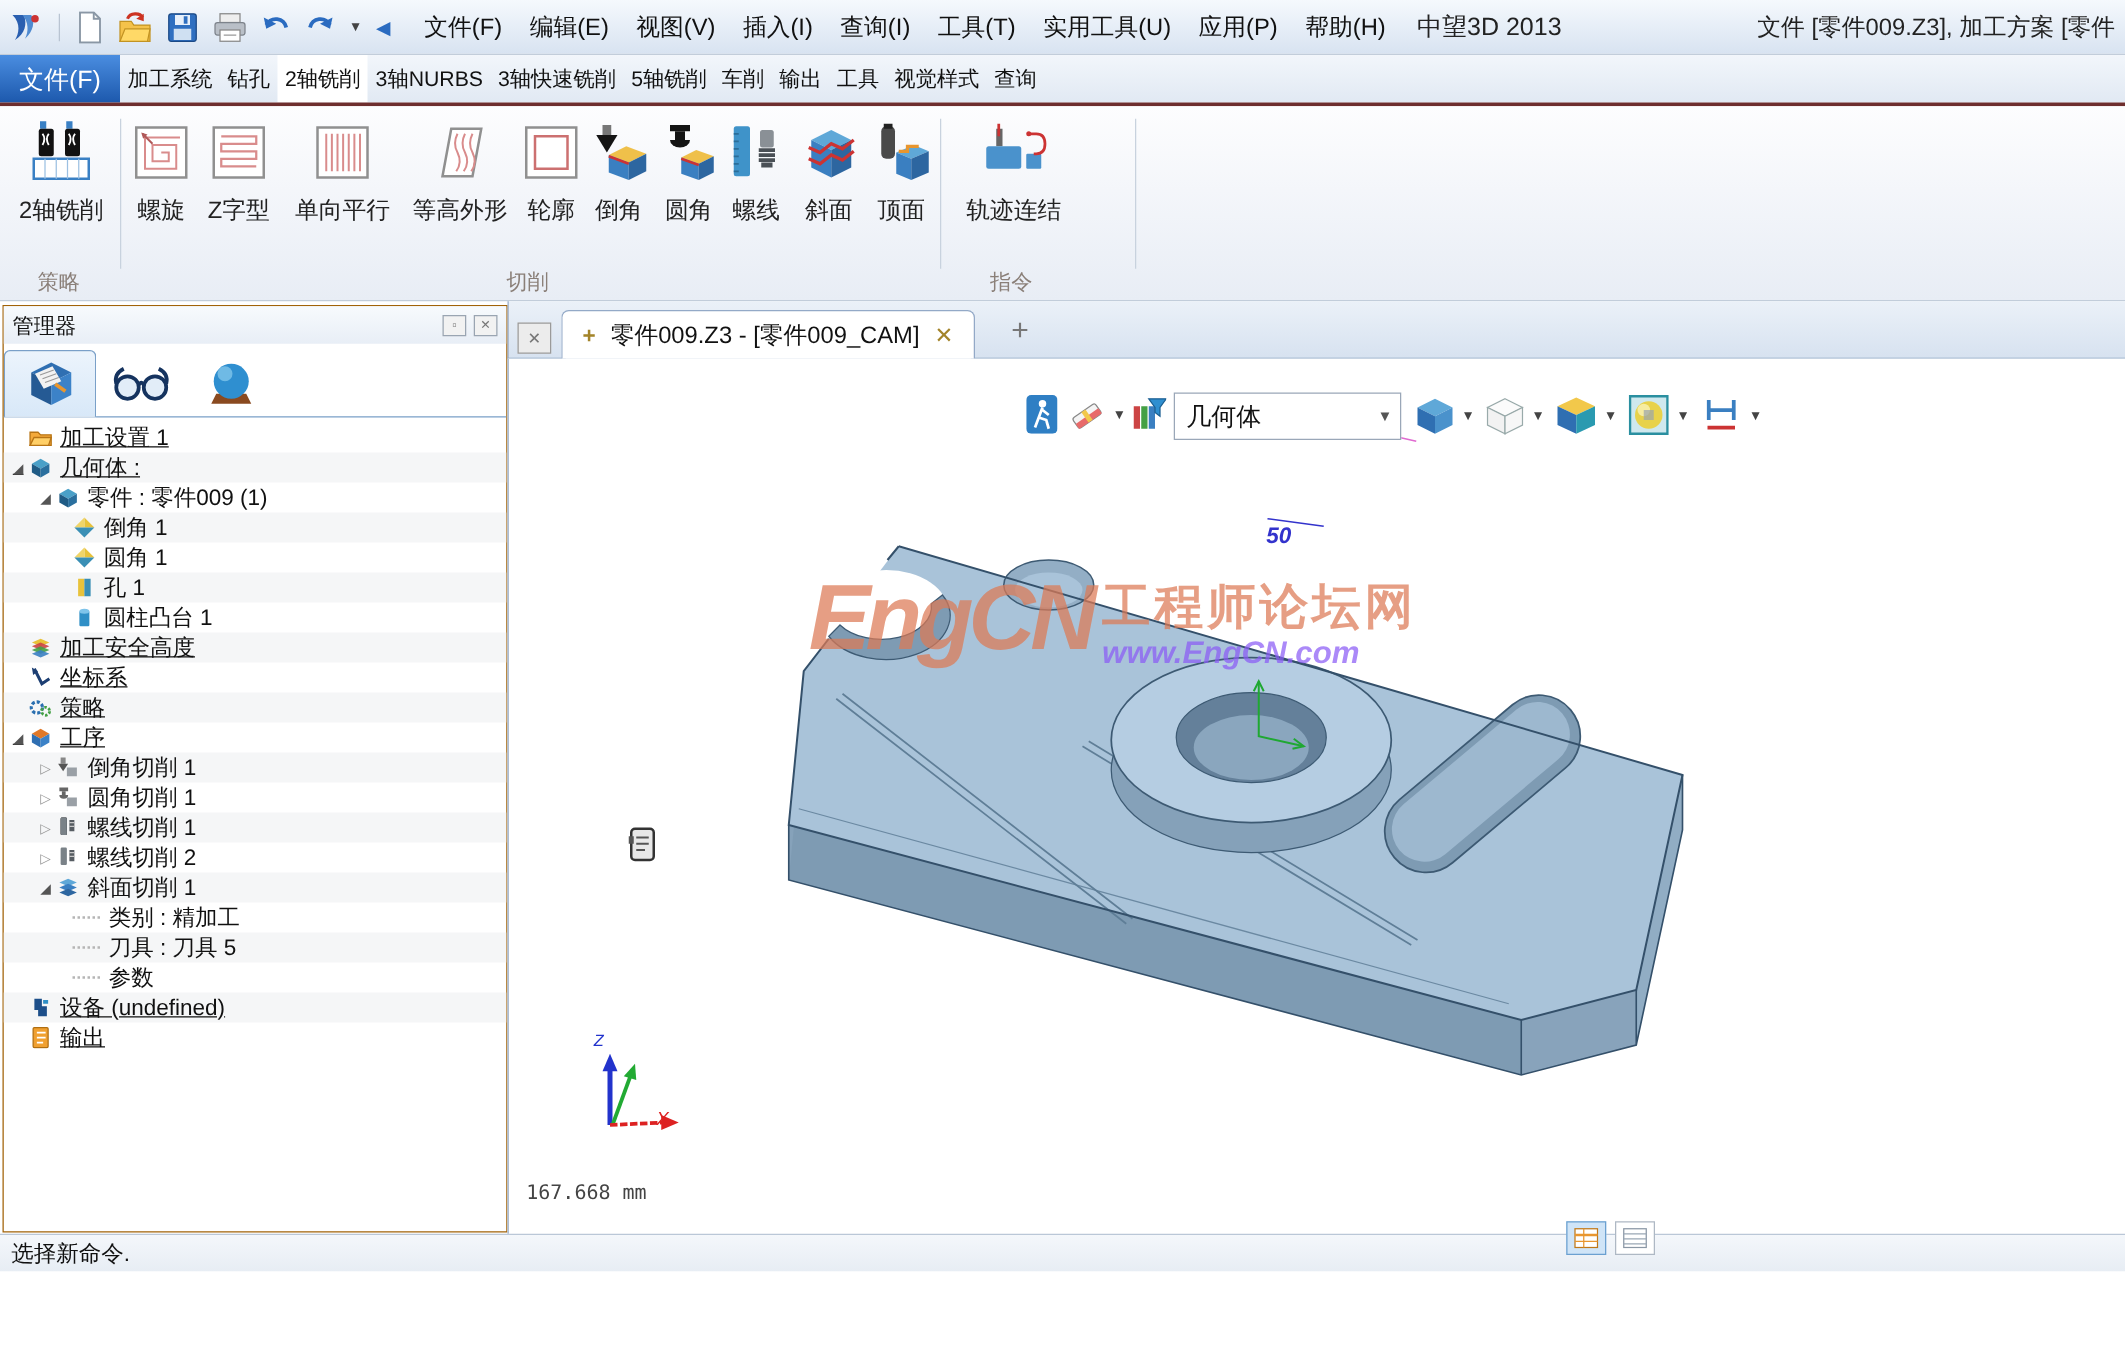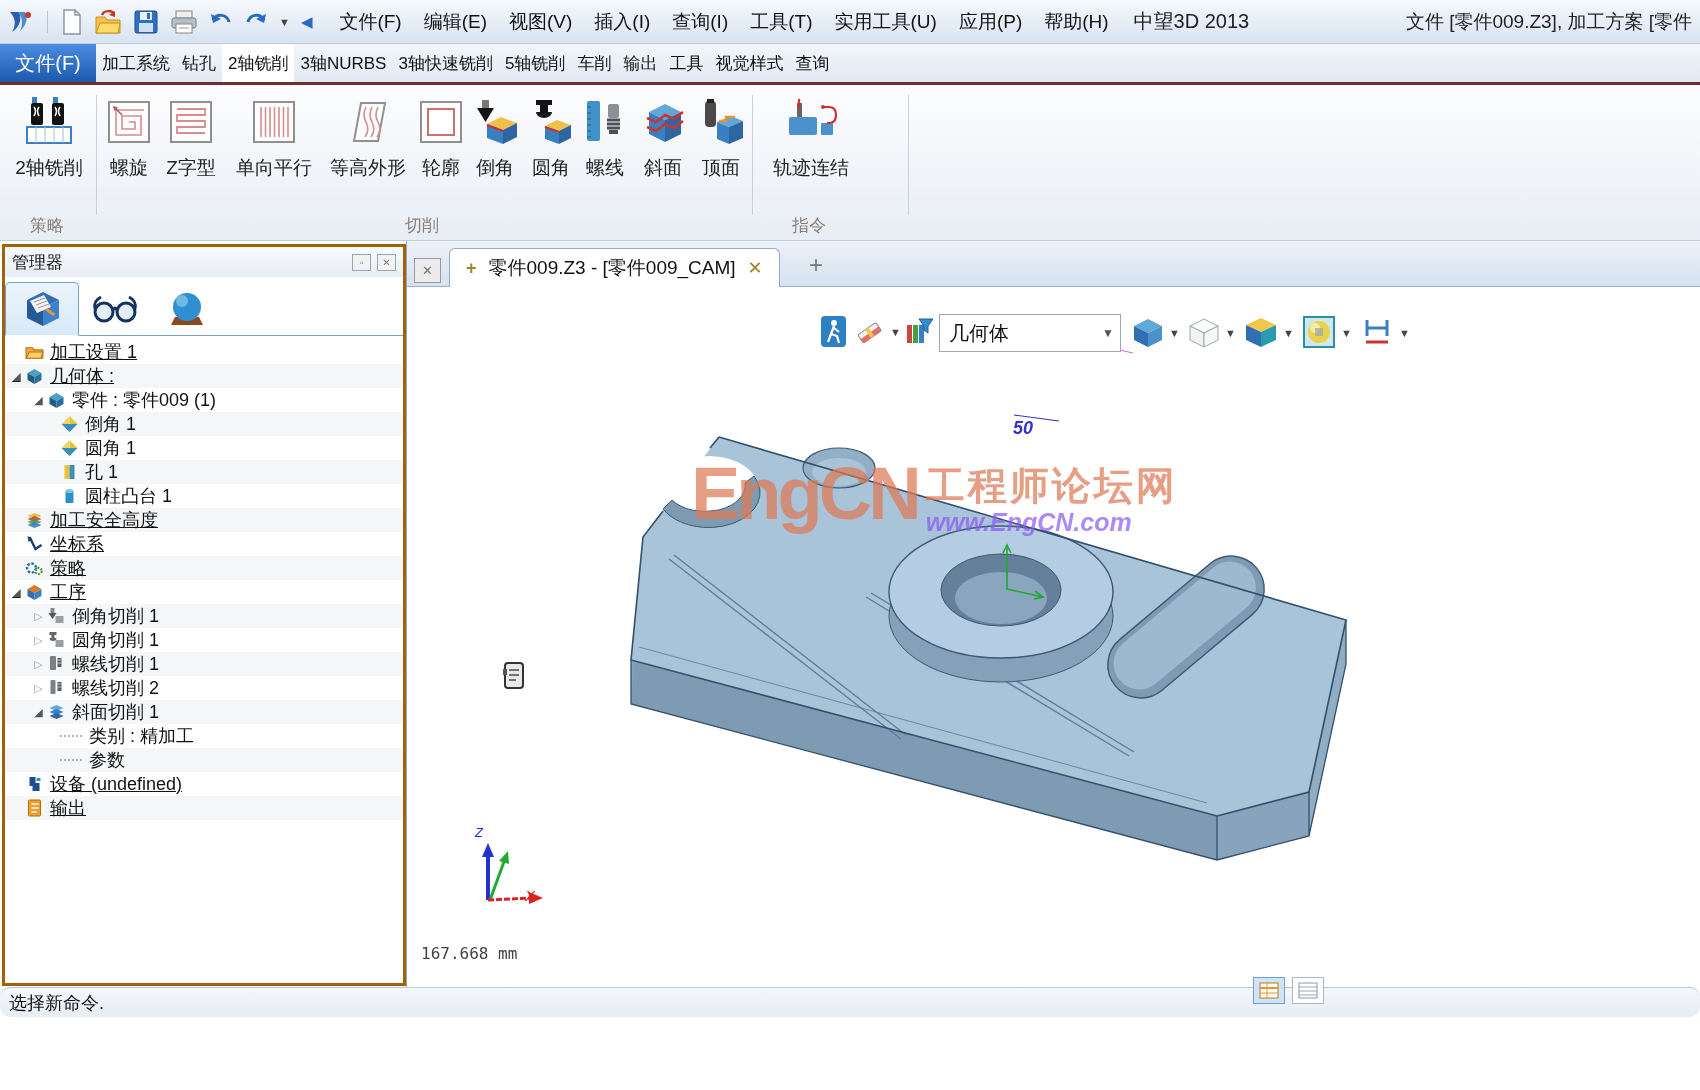--- a/index.html
+++ b/index.html
@@ -24,21 +24,21 @@
   .maroon{left:0;top:82px;width:1700px;height:3px;background:#6e2e2e;}
   
   .ribbon{left:0;top:85px;width:1700px;height:155px;background:linear-gradient(#fdfdfe,#e8edf5);
           border-bottom:1px solid #c2cdda;}
   .rbtn{position:absolute;top:6px;display:flex;flex-direction:column;align-items:center;}
   .rbtn .ric{height:62px;display:flex;align-items:center;justify-content:center;}
   .rbtn .lbl{font-size:19px;color:#222;margin-top:2px;white-space:nowrap;}
   .vsep{position:absolute;top:10px;height:120px;width:1px;background:#c8d2de;}
   .grplbl{position:absolute;top:129px;font-size:17px;color:#8a7f78;}
   
-  .manager{left:2px;top:244px;width:404px;height:742px;background:#fff;border:3px solid #a16207;box-sizing:border-box;}
+  .manager{left:2px;top:244px;width:404px;height:742px;background:#fff;border:1px solid #a16207;box-sizing:border-box;}
   .mgr-head{height:30px;display:flex;align-items:center;padding:0 7px;font-size:17px;
             background:linear-gradient(#f7fafd,#e8eef6);}
   .mgr-winbtn{width:17px;height:15px;border:1px solid #9aa5b2;background:#f2f2f2;color:#777;font-size:10px;
               display:flex;align-items:center;justify-content:center;margin-left:6px;}
   .mgr-tabs{height:58px;border-bottom:1px solid #7aa0c8;display:flex;align-items:flex-end;}
   .mtab{width:72px;height:52px;display:flex;align-items:center;justify-content:center;}
   .mtab.sel{border:1px solid #7aa0c8;border-bottom:1px solid #fff;margin-bottom:-1px;border-radius:5px 5px 0 0;
             background:linear-gradient(#ecf4fc,#d8e8f8);}
   .tree{padding-top:4px;}
   .tree-row{display:flex;align-items:center;height:24px;font-size:18px;white-space:nowrap;}
@@ -59,31 +59,31 @@
   .newtab{position:absolute;left:402px;top:10px;font-size:24px;color:#777;}
   
   .viewport{left:406px;top:287px;width:1294px;height:700px;background:#fff;border-left:1px solid #93a9c7;
             box-sizing:border-box;overflow:hidden;}
   .vtbi{position:absolute;display:flex;align-items:center;justify-content:center;}
   .darr{position:absolute;font-size:11px;color:#444;}
   .combo{position:absolute;left:532px;top:27px;width:182px;height:38px;background:#fff;border:1px solid #9aa7b8;
          display:flex;align-items:center;padding-left:9px;font-size:20px;box-sizing:border-box;}
   .combo .arr{margin-left:auto;width:24px;text-align:center;color:#555;font-size:12px;}
   .watermark{position:absolute;left:240px;top:172px;display:flex;opacity:.72;pointer-events:none;}
-  .wm-big{font-size:74px;font-weight:bold;color:#dd7a55;letter-spacing:-4px;line-height:.95;margin-left:44px;}
+  .wm-big{font-size:74px;font-style:italic;font-weight:bold;color:#dd7a55;letter-spacing:-4px;line-height:.95;}
   .wm-right{margin-left:8px;padding-top:6px;}
   .wm-cn{font-size:39px;font-weight:bold;color:#dd7a55;letter-spacing:3px;line-height:1.1;}
   .wm-url{font-size:25px;font-weight:bold;font-style:italic;color:#8b5cf6;}
   .dim50{position:absolute;left:606px;top:103px;color:#3333cc;font-size:18px;font-style:italic;font-weight:bold;margin-top:28px;}
   .readout{position:absolute;left:14px;top:657px;font-family:"DejaVu Sans Mono",monospace;font-size:16px;color:#444;}
   .axis-z{position:absolute;left:68px;top:538px;color:#2233cc;font-size:13px;font-style:italic;}
   .axis-x{position:absolute;left:118px;top:600px;color:#dd2222;font-size:15px;font-style:italic;}
   
   .statusbar{left:0;top:987px;width:1700px;height:30px;background:linear-gradient(#f4f7fb,#e7edf4);
-             border-top:1px solid #bac7d7;display:flex;align-items:center;padding-left:9px;font-size:18px;box-sizing:border-box;border-radius:10px;}
+             border-top:1px solid #bac7d7;display:flex;align-items:center;padding-left:9px;font-size:18px;box-sizing:border-box;}
   .sbtn{position:absolute;width:32px;height:27px;display:flex;align-items:center;justify-content:center;box-sizing:border-box;}
   .sbtn.sel{background:#cfe4f7;border:1px solid #6ba0d0;}
   .sbtn.plain{background:#fff;border:1px solid #aeb8c4;}
 </style>
 </head>
 <body>
 
 <div class="app">
 
   <div class="abs titlebar">
@@ -504,20 +504,24 @@
             <polygon points="2,13 9,10 16,13 9,16" fill="#2d66a0"></polygon>
           </svg>
           <span>斜面切削 1</span>
         </div>
       <div class="tree-row i2">
           <span class="dots"></span>
           <span>类别 : 精加工</span>
         </div>
       <div class="tree-row i2">
           <span class="dots"></span>
+          <span>刀具 : 刀具 5</span>
+        </div>
+      <div class="tree-row i2">
+          <span class="dots"></span>
           <span>参数</span>
         </div>
       <div class="tree-row i0">
           <span class="exp"> </span>
           <svg class="ticon" viewBox="0 0 18 18">
             <path d="M4 2 h6 v6 h4 v8 h-7 v-5 h-3 Z" fill="#1d4f8a"></path>
             <rect x="11" y="3" width="4" height="3" fill="#2f8fc6"></rect>
           </svg>
           <span>设备 (undefined)</span>
         </div>

